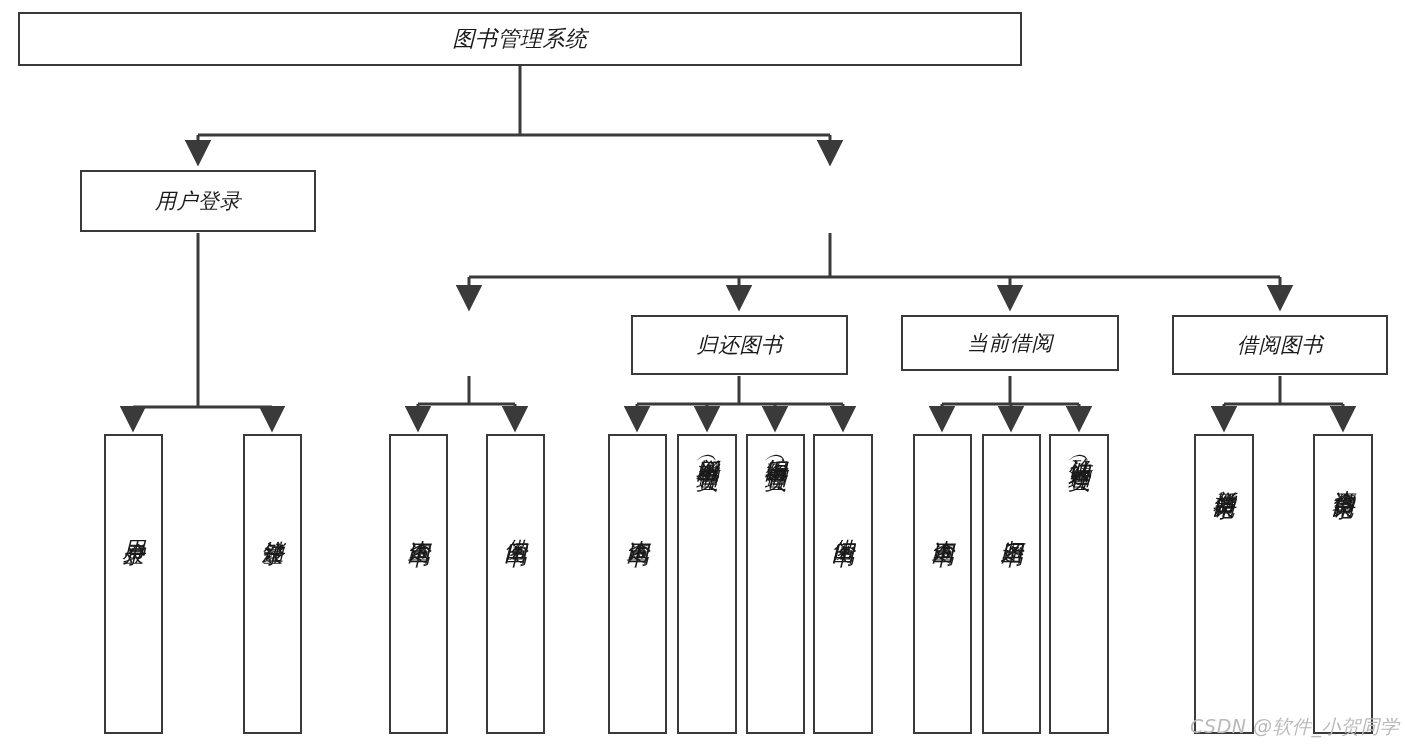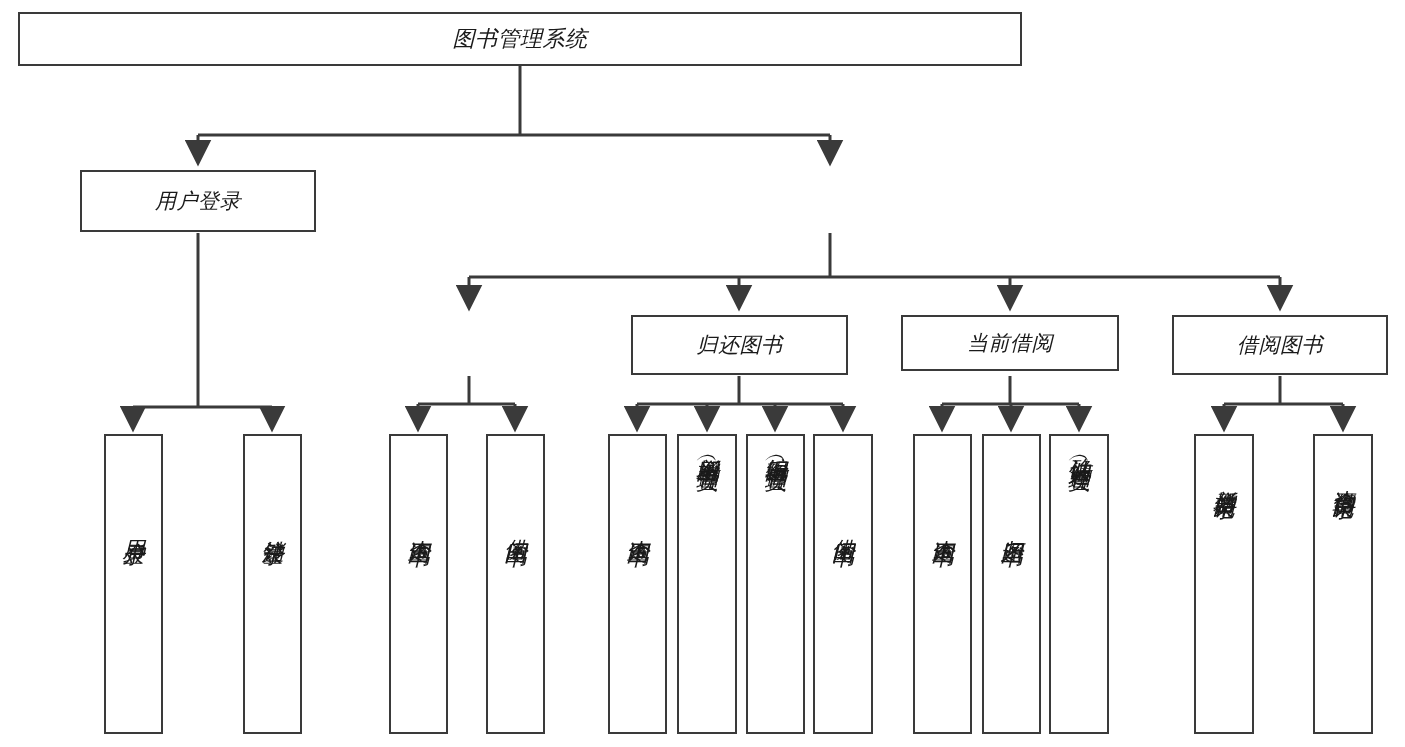--- a/index.html
+++ b/index.html
@@ -188,14 +188,15 @@
     <span class="node-label">确认归还（管理员）</span>
   </div>
 
   <div class="node v" style="left:1194px; top:434px; width:60px; height:300px; padding-top:36px;">
     <span class="node-label">新增借阅记录</span>
   </div>
   <div class="node v" style="left:1313px; top:434px; width:60px; height:300px; padding-top:36px;">
     <span class="node-label">查询借阅记录</span>
   </div>
 
+  <div class="watermark" style="left:1190px; top:714px;">CSDN @软件_小贺同学</div>
 
 </div>
 
 </body></html>

